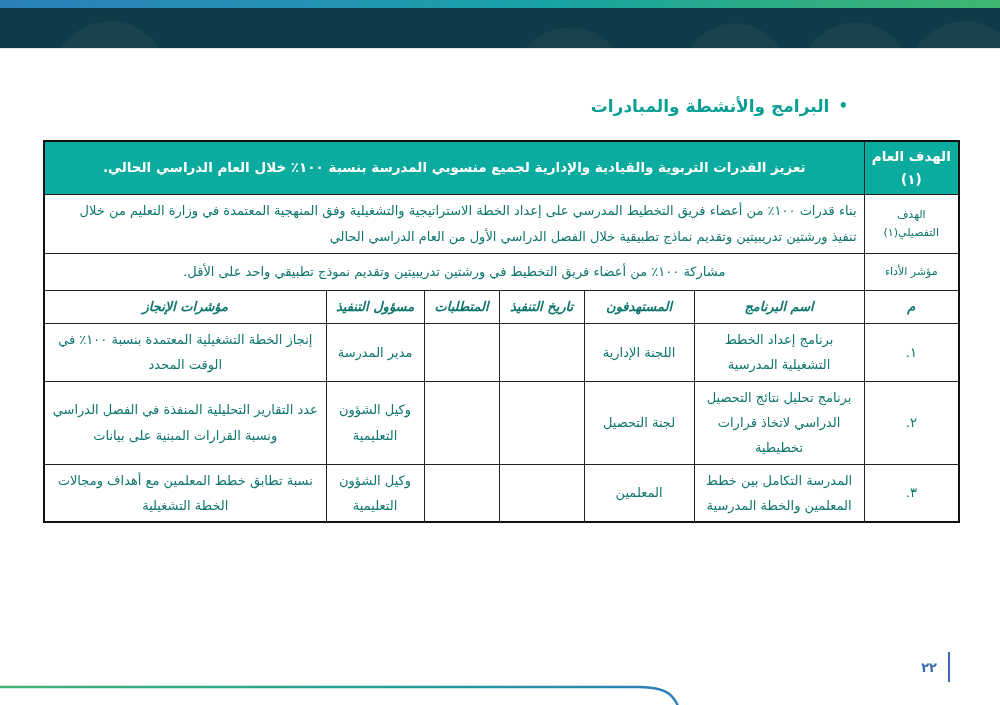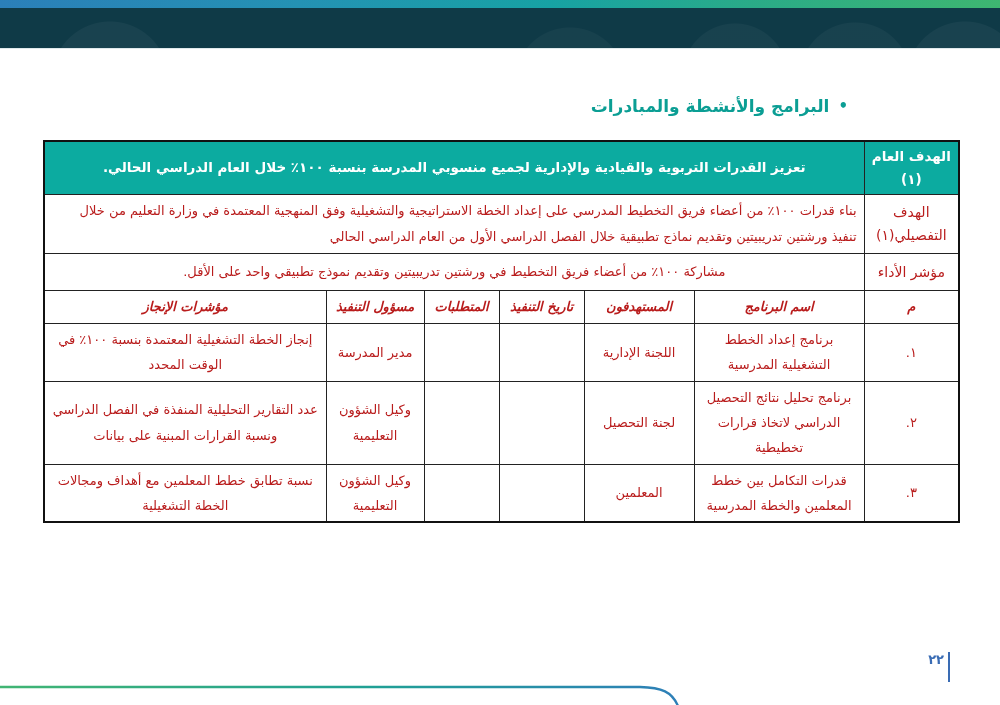--- a/index.html
+++ b/index.html
@@ -30,40 +30,40 @@
     display:flex;align-items:center;gap:9px;
   }
   .section-heading .bullet{font-size:15px;line-height:1;}
   
   .table-wrap{position:absolute;top:140px;left:43px;width:992px;}
   table{
     border-collapse:collapse;table-layout:fixed;width:915px;direction:rtl;
     border:2px solid #111;
   }
   td,th{
-    border:1px solid #222;font-size:13px;color:#b91c1c;
+    border:1px solid #222;font-size:13px;color:#0f766e;
     text-align:center;vertical-align:middle;padding:3px 7px;line-height:2.0;
     overflow:hidden;font-weight:normal;
   }
   tr.goal-general{height:50px;}
   tr.goal-general td{
     background:#0caba0;color:#ffffff;font-weight:bold;font-size:13.5px;line-height:1.7;
   }
   tr.goal-detail{height:58px;}
   tr.goal-detail td.content{text-align:right;}
   tr.kpi-row{height:37px;}
   tr.kpi-row td.content{}
   tr.col-head{height:28px;}
   tr.col-head th{font-weight:bold;font-style:italic;}
-  td.label-cell{font-size:14px;line-height:1.6;}
+  td.label-cell{font-size:11px;line-height:1.6;}
   tbody tr.data-row td{line-height:1.95;}
   
   .page-footer{
     position:absolute;top:652px;right:50px;direction:ltr;
-    display:flex;gap:4px;
+    display:flex;align-items:center;gap:11px;
   }
   .page-footer .num{color:#3a6cb4;font-size:13px;font-weight:bold;}
   .page-footer .bar{width:2px;height:30px;background:#3a6cb4;}
   .footer-curve{position:absolute;left:0;top:0;width:1000px;height:705px;pointer-events:none;}
 </style>
 </head>
 <body>
 
 <div class="top-strip"></div>
 <div class="header-band"></div>
@@ -125,21 +125,21 @@
           <td>برنامج تحليل نتائج التحصيل الدراسي لاتخاذ قرارات تخطيطية</td>
           <td>لجنة التحصيل</td>
           <td></td>
           <td></td>
           <td>وكيل الشؤون التعليمية</td>
           <td>عدد التقارير التحليلية المنفذة في الفصل الدراسي ونسبة القرارات المبنية على بيانات</td>
         </tr>
 
         <tr class="data-row">
           <td>٣.</td>
-          <td>قدرات التكامل بين خطط المعلمين والخطة المدرسية</td>
+          <td>المدرسة التكامل بين خطط المعلمين والخطة المدرسية</td>
           <td>المعلمين</td>
           <td></td>
           <td></td>
           <td>وكيل الشؤون التعليمية</td>
           <td>نسبة تطابق خطط المعلمين مع أهداف ومجالات الخطة التشغيلية</td>
         </tr>
       </tbody>
   </table>
 </div>
 

